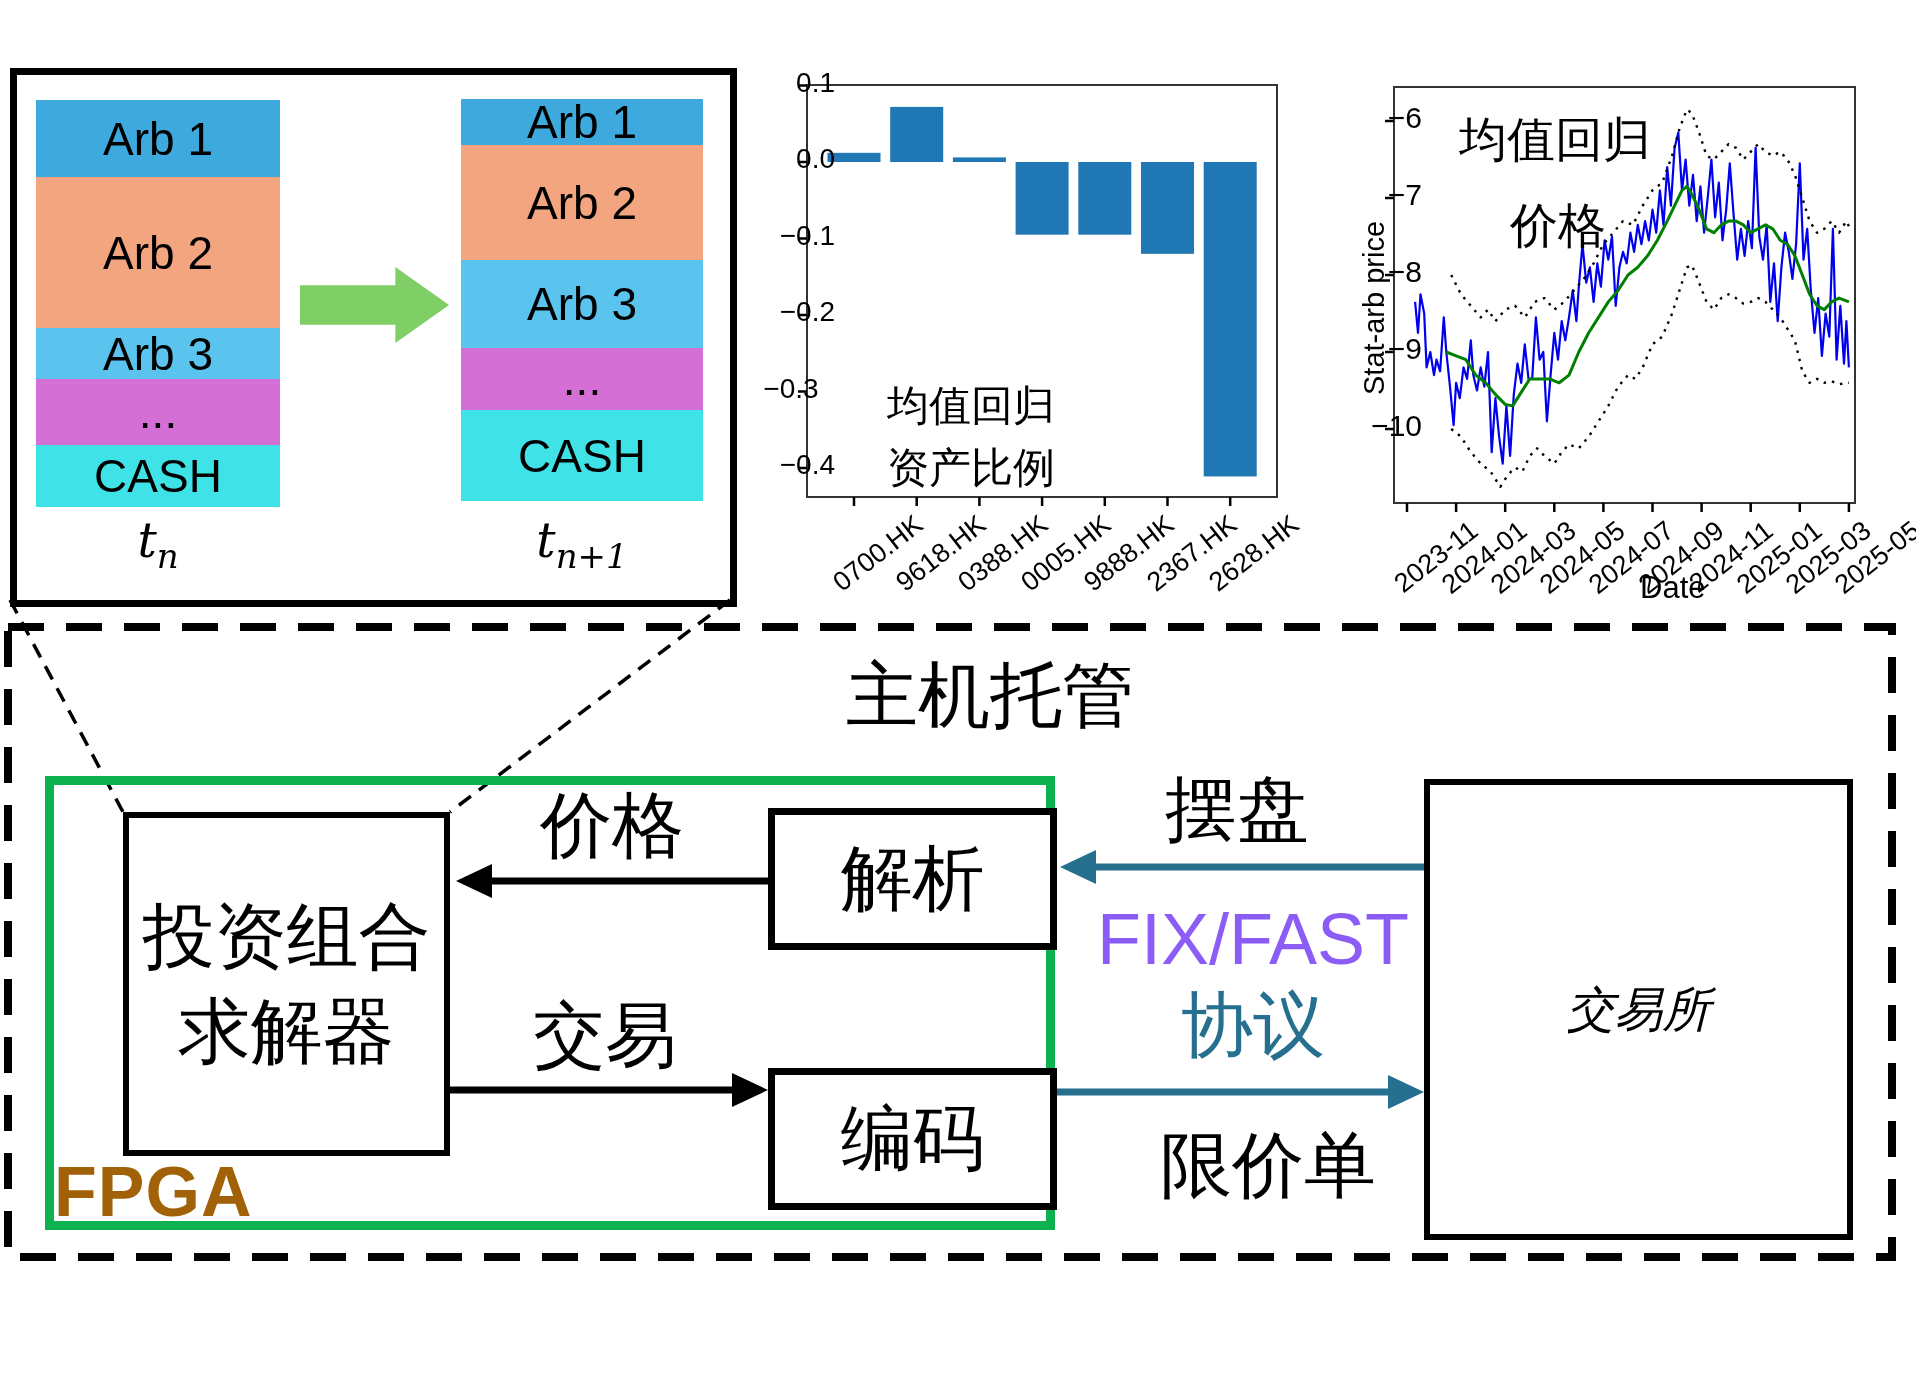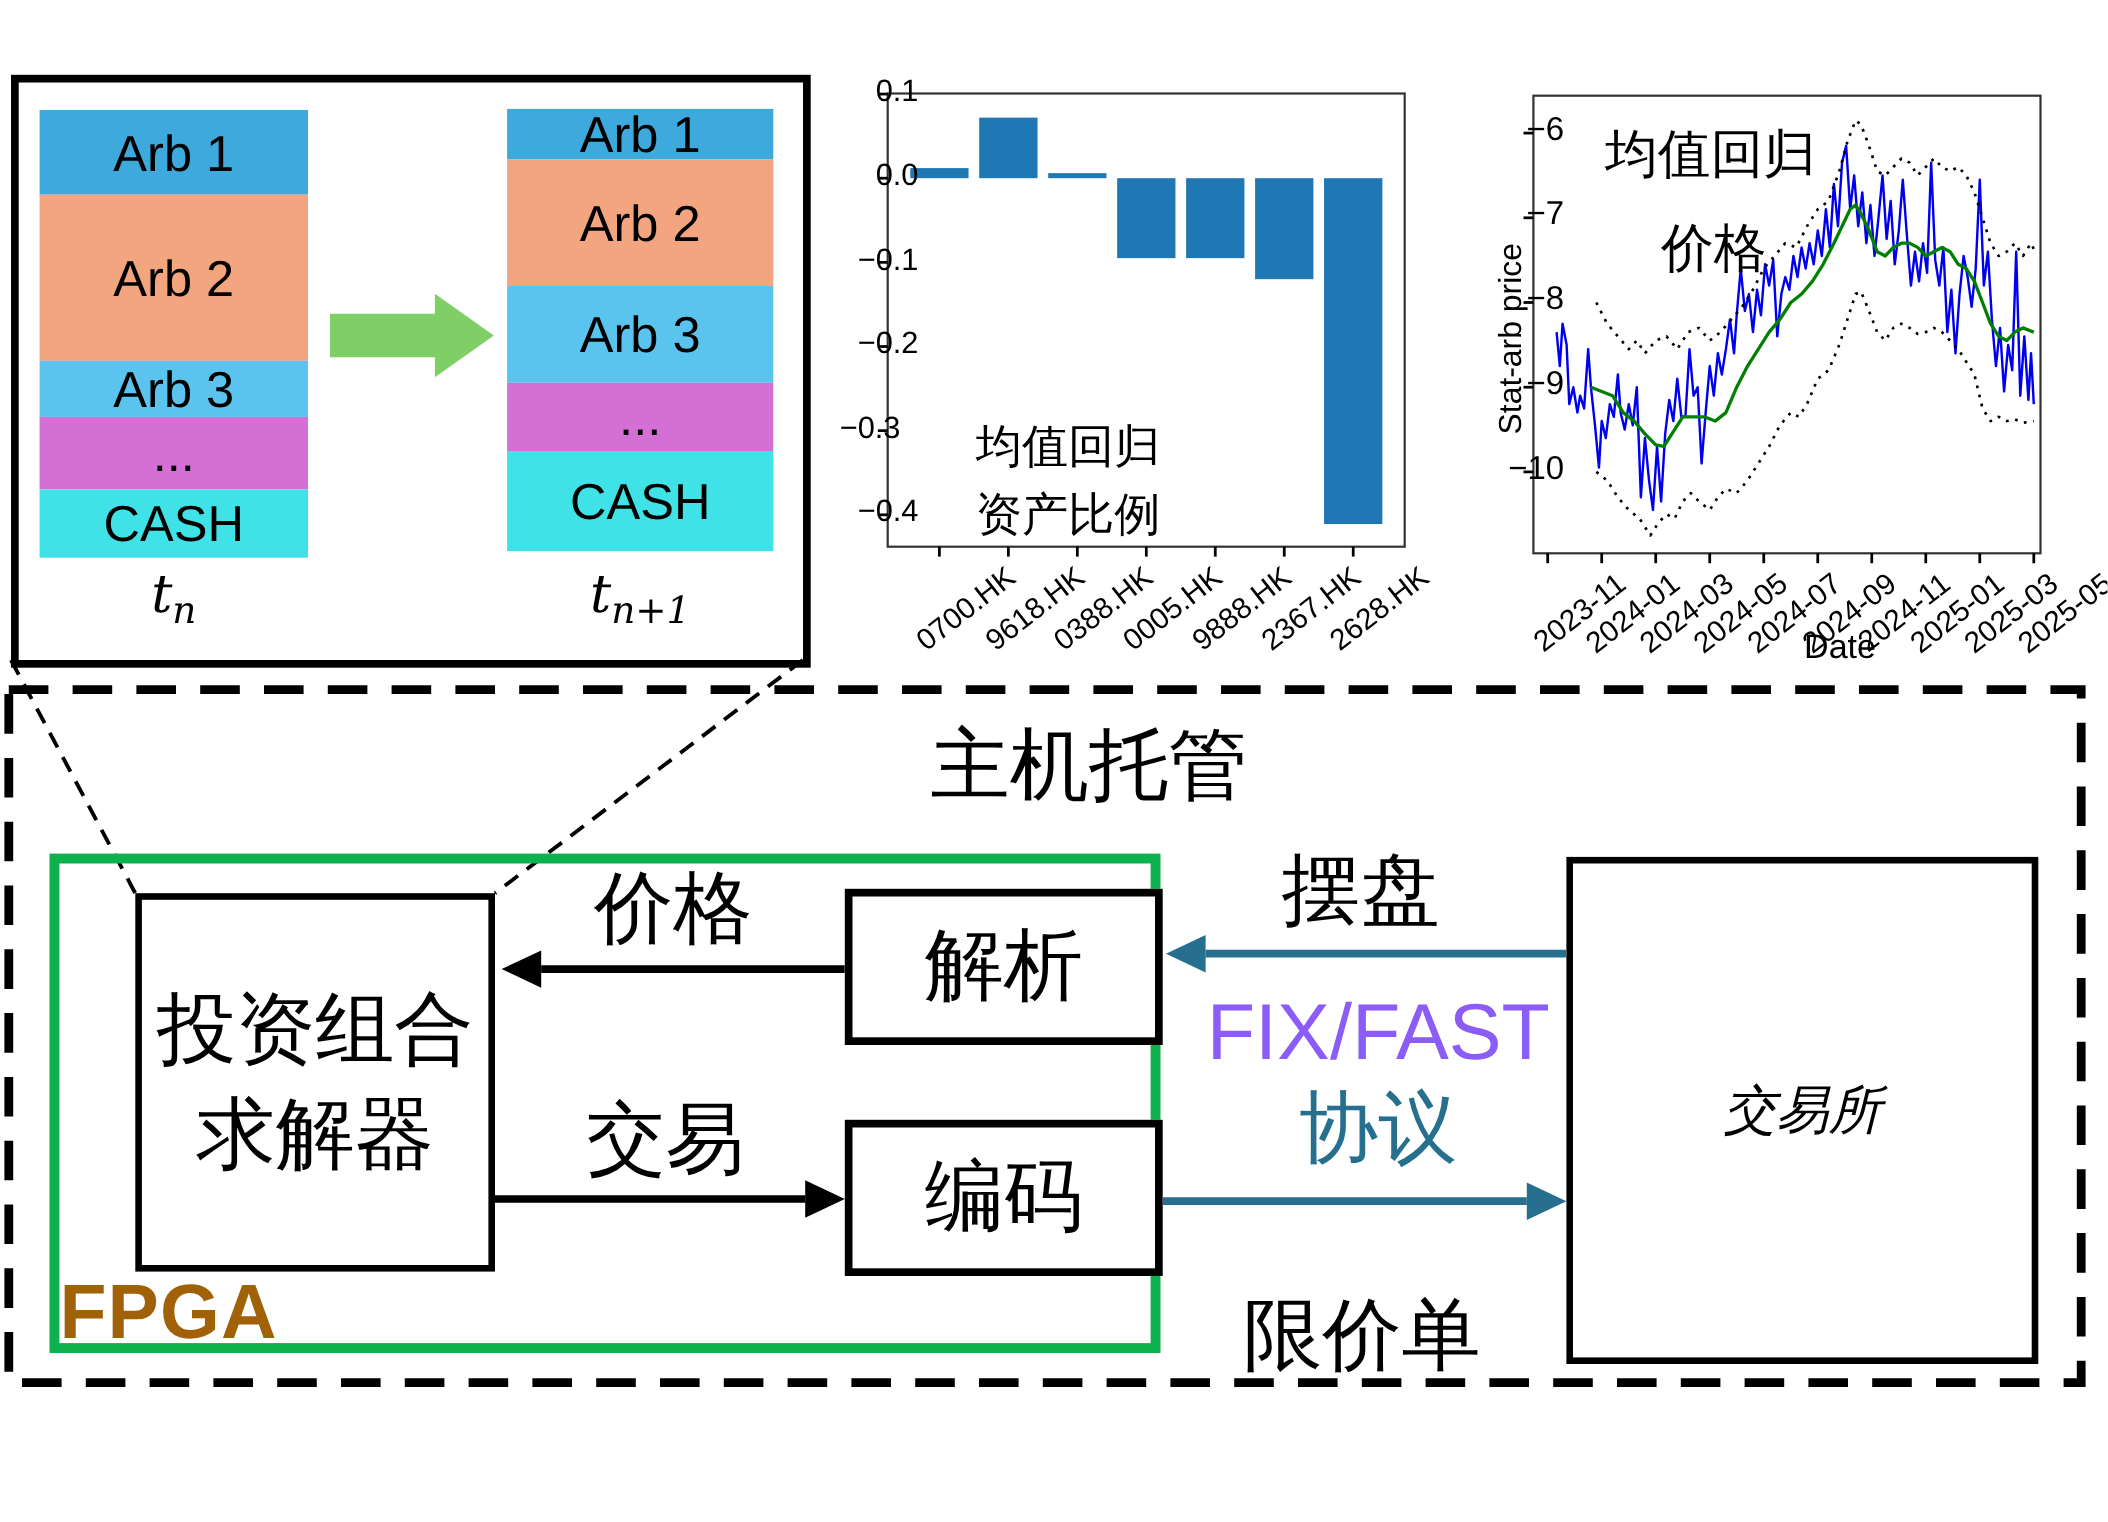--- a/index.html
+++ b/index.html
@@ -120,33 +120,33 @@
 <div class="abs hostbox-title" style="left:990px;top:648px;">主机托管</div>
 <div class="abs fpga-box" style="border-color: rgb(13, 177, 77);"></div>
 <div class="abs fpga-label" style="color: #a16207;">FPGA</div>
 
 <div class="abs nbox" style="left:123px;top:812px;width:315px;height:332px;">
   <div class="nbox-label"><span>投资组合</span><br><span>求解器</span></div>
 </div>
 <div class="abs nbox" style="left:768px;top:808px;width:275px;height:128px;border-width:7px;">
   <div class="nbox-label">解析</div>
 </div>
-<div class="abs nbox" style="left:768px;top:1018px;width:275px;height:128px;border-width:7px;">
+<div class="abs nbox" style="left:768px;top:1068px;width:275px;height:128px;border-width:7px;">
   <div class="nbox-label">编码</div>
 </div>
 <div class="abs nbox" style="left:1424px;top:779px;width:417px;height:449px;">
   <div class="nbox-label" style="font-size:48px;font-style:italic;">交易所</div>
 </div>
 
 <div class="abs flow-label" style="left:612px;top:778px;">价格</div>
 <div class="abs flow-label" style="left:605px;top:988px;">交易</div>
 <div class="abs flow-label" style="left:1237px;top:762px;">摆盘</div>
 <div class="abs flow-label teal" style="left: 1253px; top: 898px; color: #8b5cf6;">FIX/FAST</div>
 <div class="abs flow-label teal" style="left: 1253px; top: 978px; color: rgb(38, 111, 143);">协议</div>
-<div class="abs flow-label" style="left:1238px;top:1118px;margin-top:48px;">限价单</div>
+<div class="abs flow-label" style="left:1268px;top:1118px;">限价单</div>
 
 <div id="labels-layer">
       <span class="tick-lab" style="left: 705px; top: 66.5px; width: 88px; text-align: right;">0.1</span>
       <span class="tick-lab" style="left: 705px; top: 143px; width: 88px; text-align: right;">0.0</span>
       <span class="tick-lab" style="left: 705px; top: 219.5px; width: 88px; text-align: right;">−0.1</span>
       <span class="tick-lab" style="left: 705px; top: 296px; width: 88px; text-align: right;">−0.2</span>
       <span class="tick-lab" style="left: 705px; top: 372.5px; width: 88px; text-align: center;">−0.3</span>
       <span class="tick-lab" style="left: 705px; top: 449px; width: 88px; text-align: right;">−0.4</span>
       <span class="xtick-lab" style="left: 868px; top: 509px;">0700.HK</span>
       <span class="xtick-lab" style="left: 930.7px; top: 509px;">9618.HK</span>

